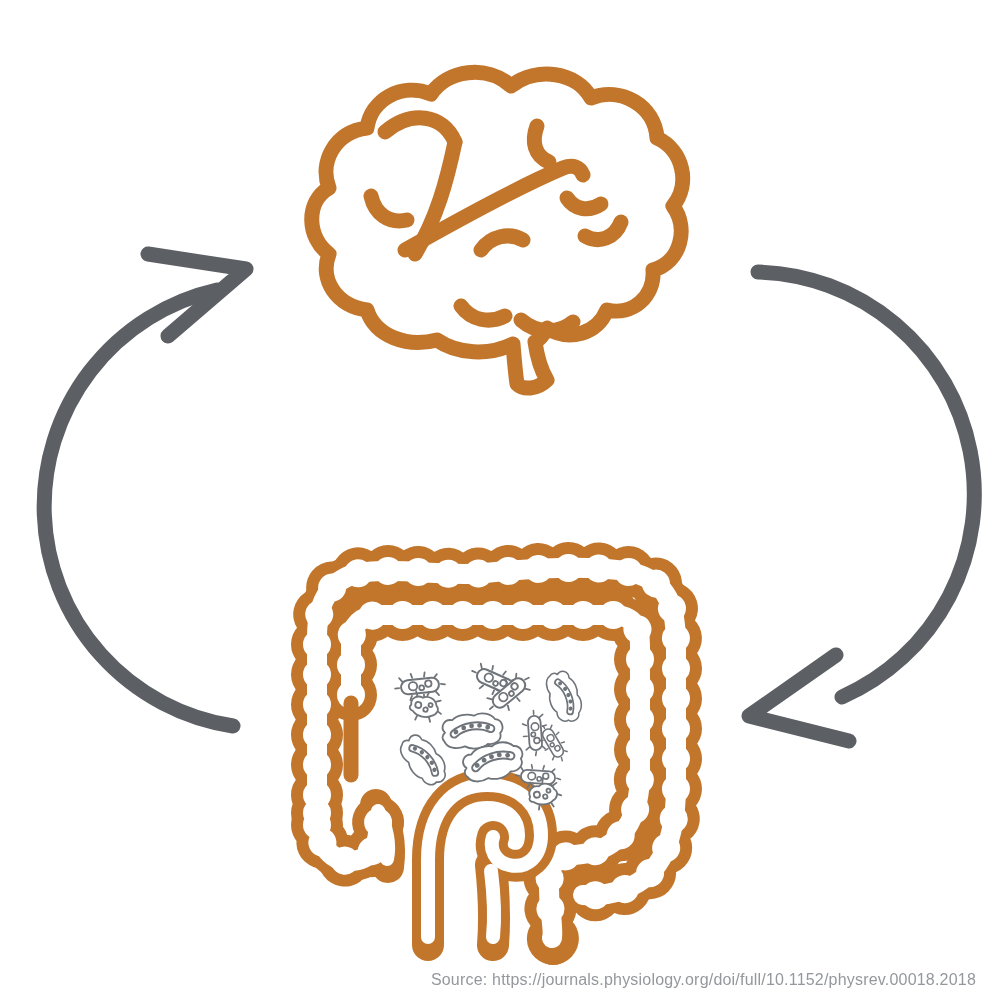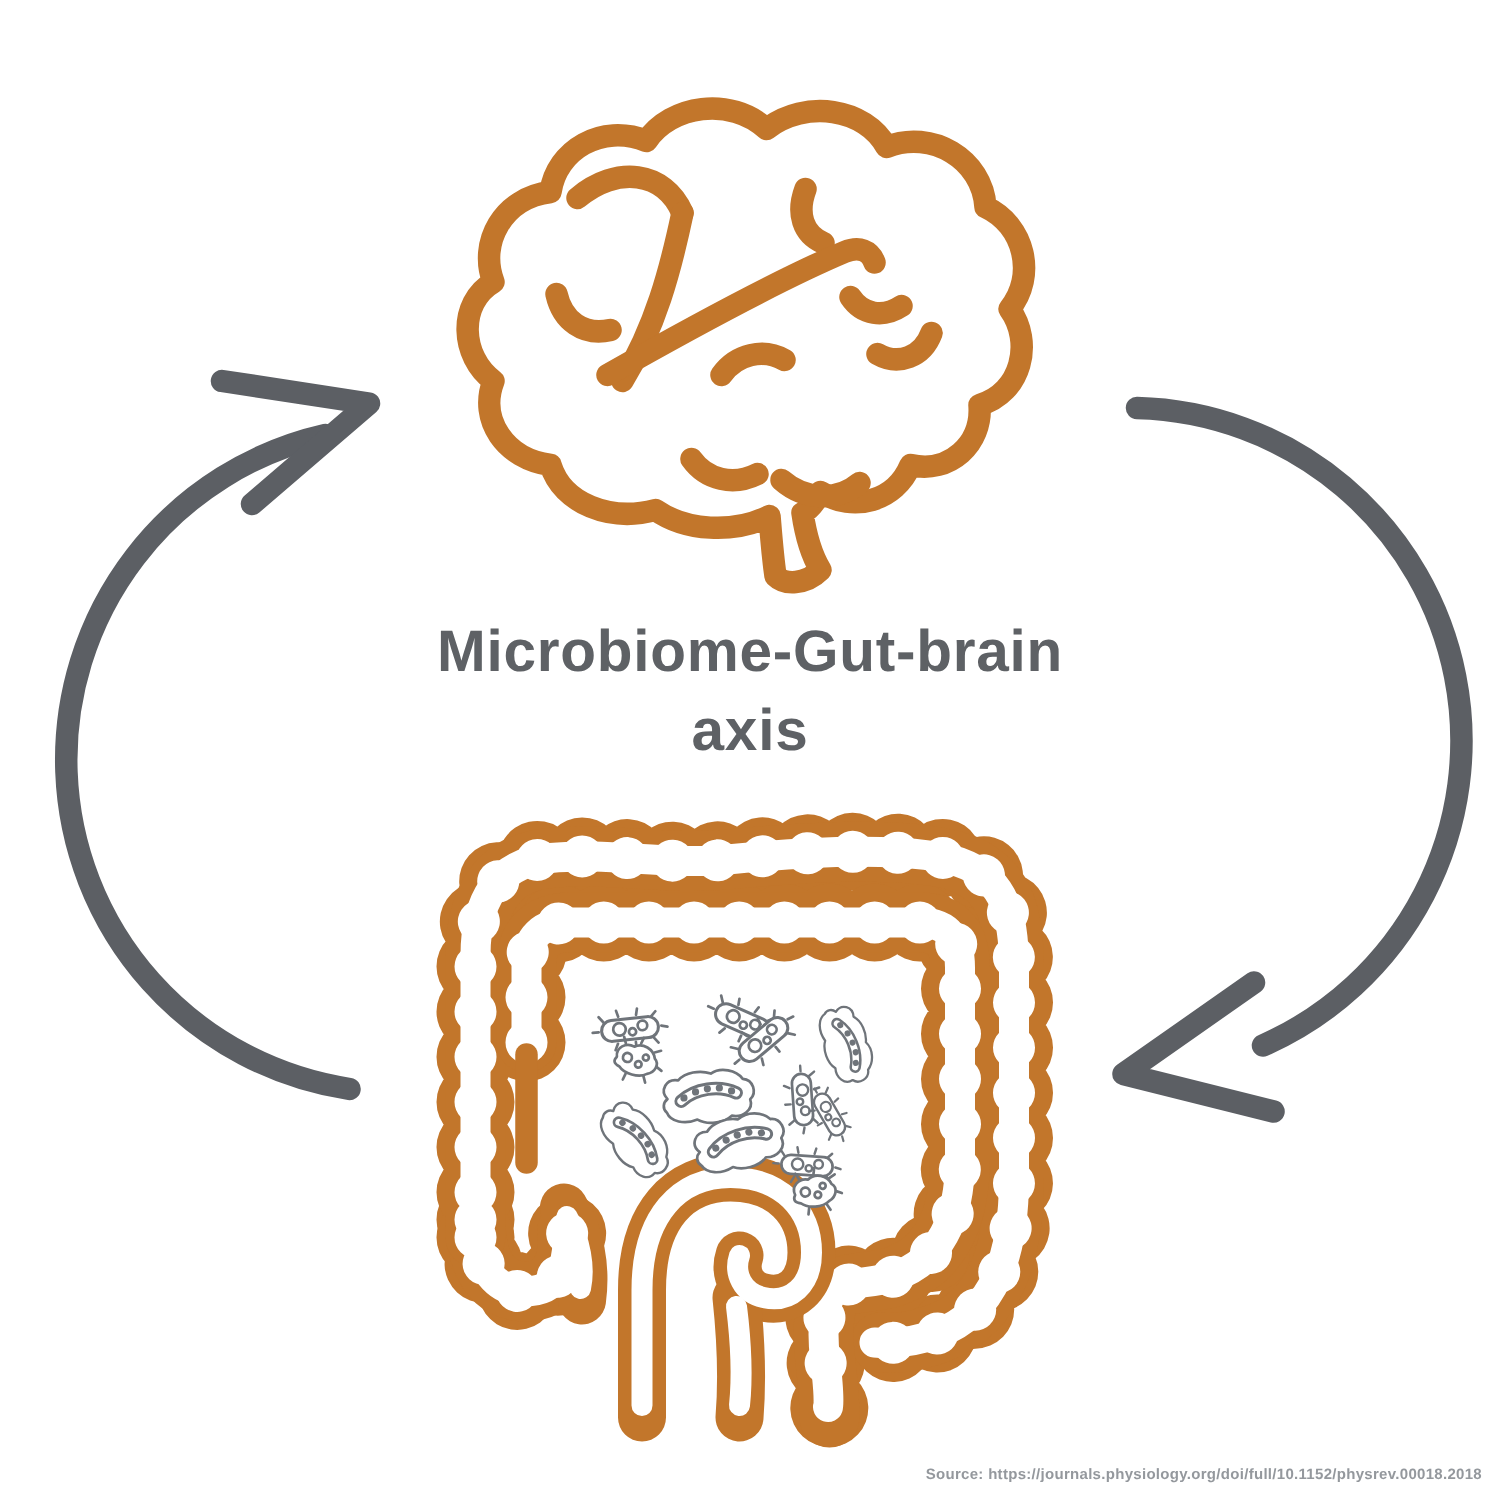--- a/index.html
+++ b/index.html
@@ -40,22 +40,22 @@
   .bc-d{fill:var(--c-bacteria,#6f747a);}
 
   
   .arrow-s{stroke:var(--c-arrow,#5c5f64);stroke-width:15;fill:none;
     stroke-linecap:round;stroke-linejoin:round;}
 
   .title{position:absolute;left:0;top:408px;width:1000px;text-align:center;
     color:var(--c-title_text,#5e6165);font-weight:700;font-size:39px;line-height:53px;
     letter-spacing:0.5px;}
   .title span{display:block;}
-  .source{position:absolute;right:12px;bottom:11px;color:var(--c-source_text,#94989d);
-    font-size:10px;letter-spacing:0.2px;font-weight:bold;}
+  .source{position:absolute;right:24px;bottom:11px;color:var(--c-source_text,#94989d);
+    font-size:16px;letter-spacing:0.2px;}
 </style>
 </head>
 <body>
 
 <div class="stage">
 
   <svg class="scene" width="1000" height="1000" viewBox="0 0 1000 1000">
 
     <defs>
 
@@ -152,20 +152,16 @@
         <use href="#rod" transform="translate(127,214) rotate(52) scale(0.9) translate(-28,-12)"></use>
         <use href="#rod" transform="translate(196,218) rotate(-14) translate(-28,-12)"></use>
         <use href="#pill" transform="translate(240,188) rotate(86) scale(0.9) translate(-20,-8)"></use>
         <use href="#pill" transform="translate(258,198) rotate(60) scale(0.8) translate(-20,-8)"></use>
         <use href="#pill" transform="translate(243,232) rotate(4) scale(0.9) translate(-20,-8)"></use>
         <use href="#blob" transform="translate(247,250) rotate(-8) translate(-14,-9)"></use>
       </g>
     </g>
   </svg>
 
-  <div class="title">
-    <span>Microbiome-Gut-brain</span>
-    <span>axis</span>
-  </div>
 
   <div class="source">Source: https://journals.physiology.org/doi/full/10.1152/physrev.00018.2018</div>
 
 </div>
 
 </body></html>

